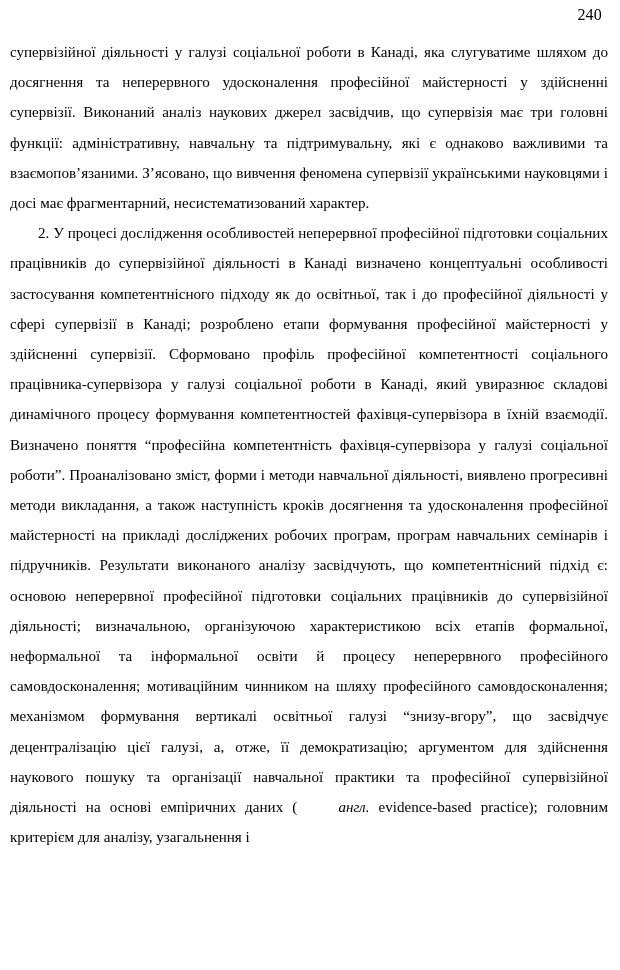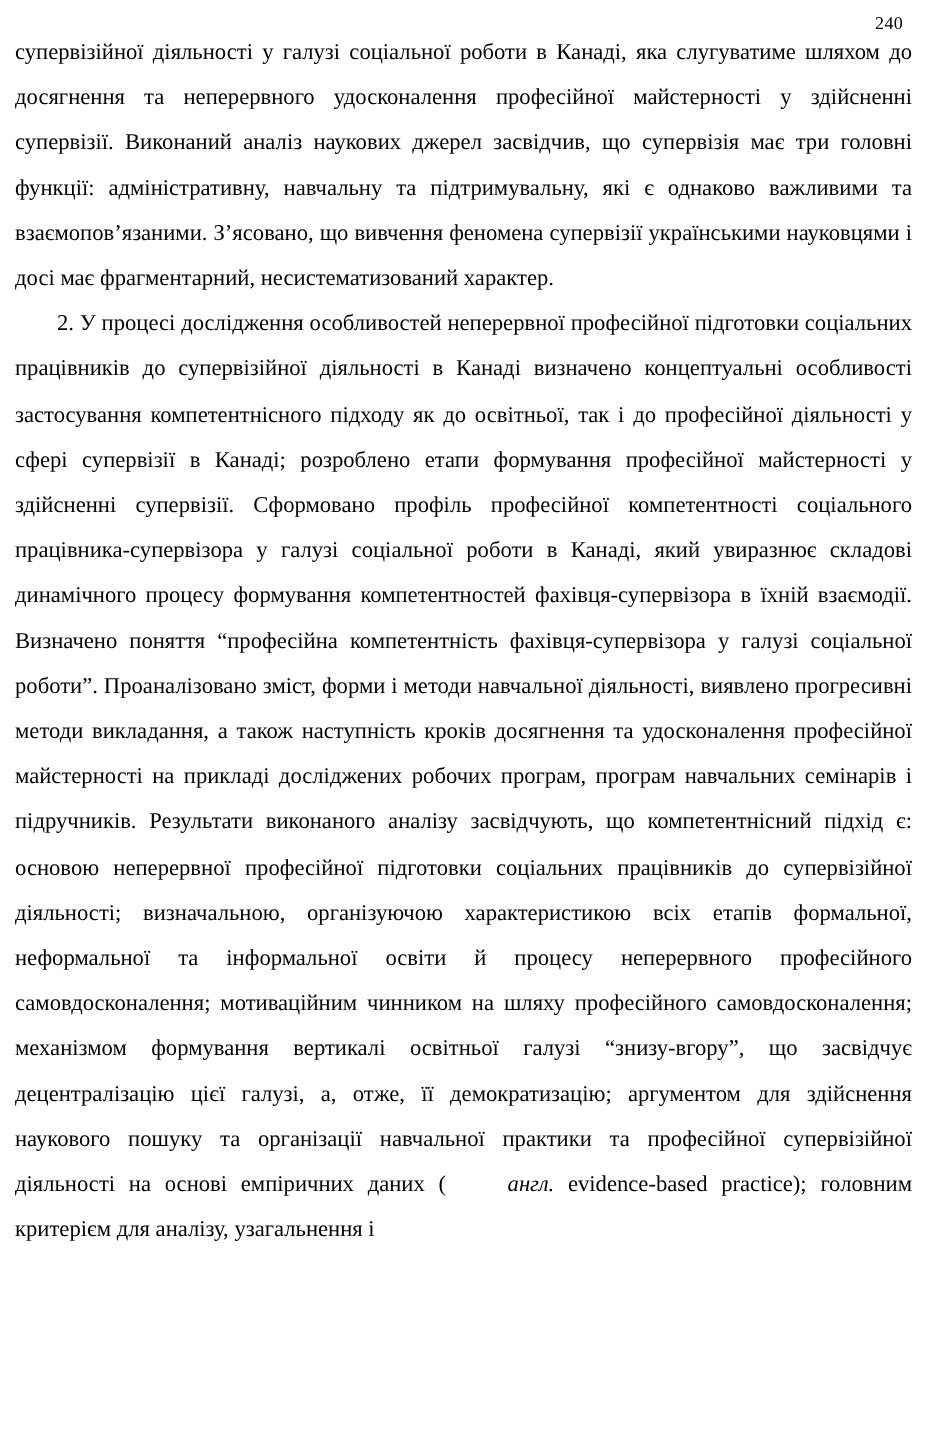--- a/index.html
+++ b/index.html
@@ -19,27 +19,27 @@
     width: 620px;
     height: 970px;
     box-sizing: border-box;
     padding: 0;
   }
   .page-number {
     position: absolute;
     top: 6px;
     right: 18px;
     font-family: "Liberation Serif", serif;
-    font-size: 12px;
+    font-size: 16px;
     line-height: 18px;
     letter-spacing: 0.2px;
   }
   .body-text {
     position: absolute;
-    top: 20px;
+    top: 37px;
     left: 10px;
     width: 598px;
     font-size: 15.1px;
     line-height: 30.2px;
     text-align: justify;
     text-justify: inter-word;
     hyphens: none;
   }
   .body-text p {
     margin: 0;

